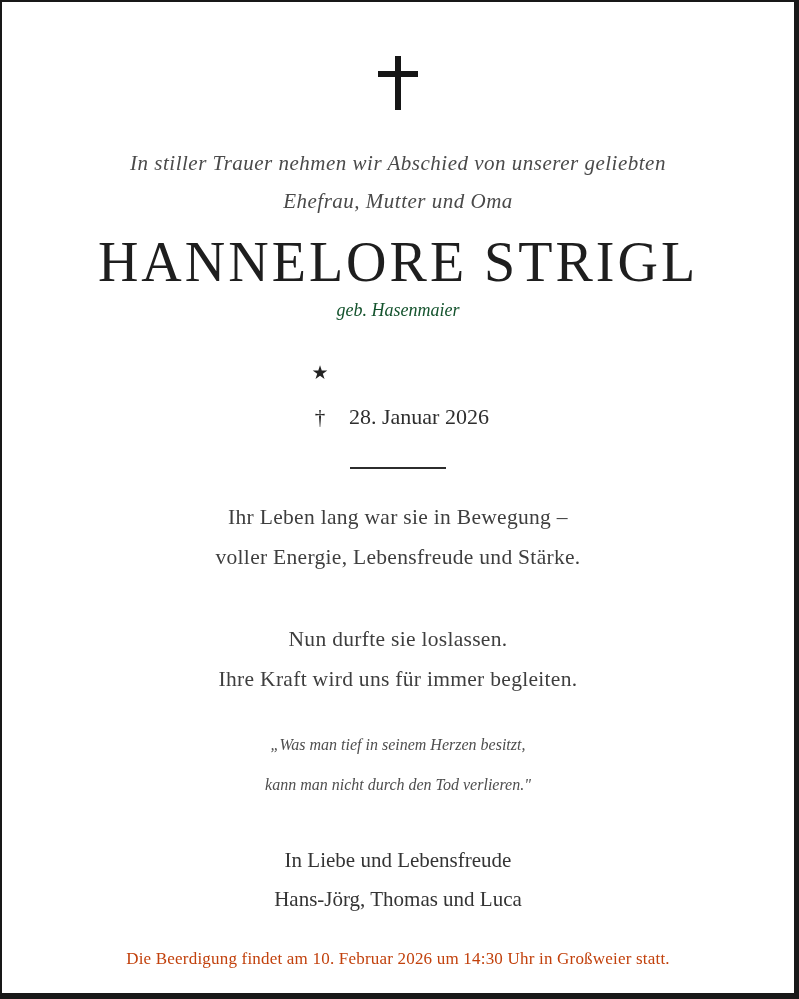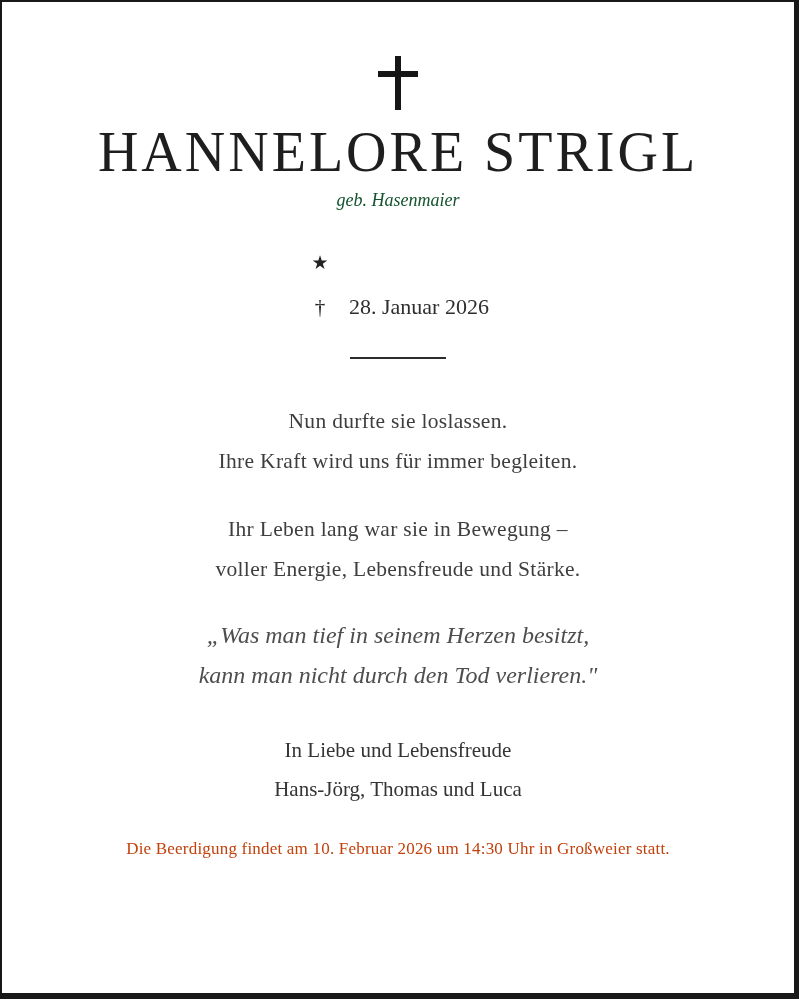--- a/index.html
+++ b/index.html
@@ -103,21 +103,21 @@
     font-size: 21.5px;
     line-height: 40px;
     color: #3e3e3e;
     letter-spacing: 0.3px;
   }
   .life-text.first { margin-top: 28px; }
   .life-text.second { margin-top: 42px; }
   .quote {
     margin-top: 26px;
     font-style: italic;
-    font-size: 24px;
+    font-size: 16px;
     line-height: 40px;
     color: #4e4e4e;
   }
   .closing {
     margin-top: 36px;
     font-size: 21px;
     line-height: 39px;
     color: #343434;
   }
   .funeral {
@@ -127,45 +127,49 @@
     letter-spacing: 0.2px;
   }
 </style>
 </head>
 <body>
 
 <div class="card">
 
   <div class="cross"></div>
 
+  <p class="intro">
+    <span>In stiller Trauer nehmen wir Abschied von unserer geliebten</span><br>
+    <span>Ehefrau, Mutter und Oma</span>
+  </p>
 
   <h1 class="name">HANNELORE STRIGL</h1>
 
   <p class="maiden">geb. Hasenmaier</p>
 
   <div class="dates">
     <div class="date-row">
       <span class="date-sym star">★</span>
     </div>
     <div class="date-row">
       <span class="date-sym dagger">†</span>
       <span class="date-text">28. Januar 2026</span>
     </div>
   </div>
 
   <hr class="divider">
 
+  <p class="life-text first">
+    <span>Ihr Leben lang war sie in Bewegung –</span><br>
+    <span>voller Energie, Lebensfreude und Stärke.</span>
+  </p>
+
   <p class="life-text second">
     <span>Nun durfte sie loslassen.</span><br>
     <span>Ihre Kraft wird uns für immer begleiten.</span>
-  </p>
-
-  <p class="life-text first">
-    <span>Ihr Leben lang war sie in Bewegung –</span><br>
-    <span>voller Energie, Lebensfreude und Stärke.</span>
   </p>
 
   <p class="quote">
     <span>„Was man tief in seinem Herzen besitzt,</span><br>
     <span>kann man nicht durch den Tod verlieren."</span>
   </p>
 
   <p class="closing">
     <span>In Liebe und Lebensfreude</span><br>
     <span>Hans-Jörg, Thomas und Luca</span>

